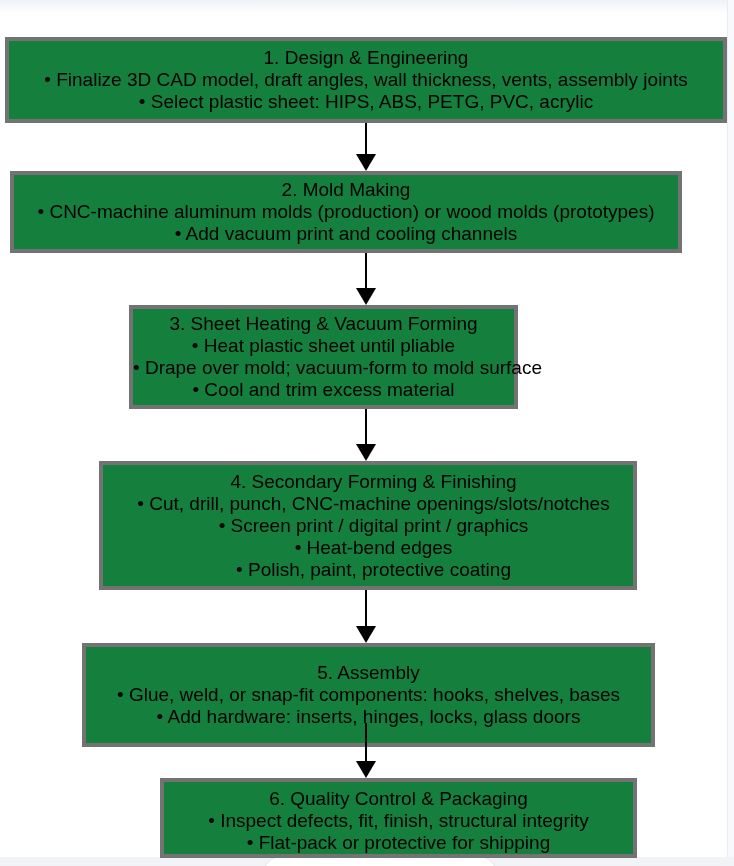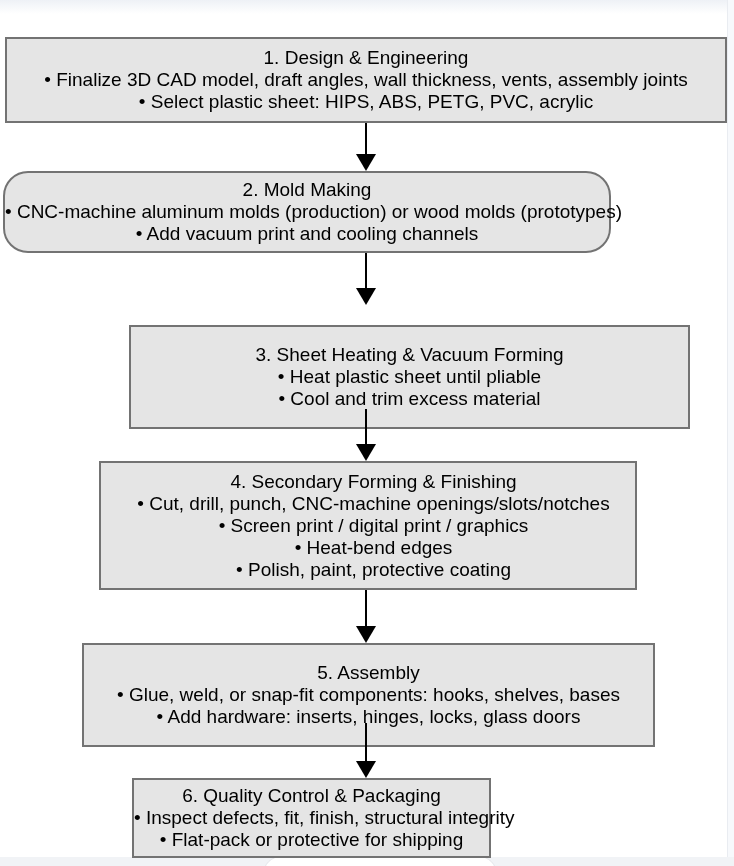--- a/index.html
+++ b/index.html
@@ -37,22 +37,22 @@
     position: absolute;
     left: 263px; bottom: -10px;
     width: 232px; height: 18px;
     background: #ffffff;
     border: 1px solid #e4e6ea;
     border-radius: 18px 18px 0 0;
   }
   .node {
     position: absolute;
     box-sizing: border-box;
-    background: #e5e5e5;
-    border: 2px solid #737373;
+    background: #15803d;
+    border: 4px solid #737373;
     display: flex;
     flex-direction: column;
     justify-content: center;
     align-items: center;
     text-align: center;
     color: #000000;
     font-size: 19px;
     line-height: 22px;
     white-space: nowrap;
   }
@@ -89,34 +89,35 @@
   <div class="line">1. Design &amp; Engineering</div>
   <div class="line">• Finalize 3D CAD model, draft angles, wall thickness, vents, assembly joints</div>
   <div class="line">• Select plastic sheet: HIPS, ABS, PETG, PVC, acrylic</div>
 </div>
 
 <div class="arrow" style="top:123px; height:48px;">
   <div class="shaft"></div>
   <div class="head"></div>
 </div>
 
-<div class="node" style="left:3px; top:171px; width:608px; height:82px;border-radius:25px;">
+<div class="node" style="left:10px; top:171px; width:672px; height:82px;">
   <div class="line">2. Mold Making</div>
   <div class="line">• CNC-machine aluminum molds (production) or wood molds (prototypes)</div>
   <div class="line">• Add vacuum print and cooling channels</div>
 </div>
 
 <div class="arrow" style="top:253px; height:52px;">
   <div class="shaft"></div>
   <div class="head"></div>
 </div>
 
-<div class="node" style="left:129px; top:305px; width:561px; height:104px;margin-top:20px;">
+<div class="node" style="left:129px; top:305px; width:389px; height:104px;">
   <div class="line">3. Sheet Heating &amp; Vacuum Forming</div>
   <div class="line">• Heat plastic sheet until pliable</div>
+  <div class="line">• Drape over mold; vacuum-form to mold surface</div>
   <div class="line">• Cool and trim excess material</div>
 </div>
 
 <div class="arrow" style="top:409px; height:52px;">
   <div class="shaft"></div>
   <div class="head"></div>
 </div>
 
 <div class="node" style="left:99px; top:461px; width:538px; height:129px;padding-left:11px;">
   <div class="line">4. Secondary Forming &amp; Finishing</div>
@@ -135,17 +136,17 @@
   <div class="line">5. Assembly</div>
   <div class="line">• Glue, weld, or snap-fit components: hooks, shelves, bases</div>
   <div class="line">• Add hardware: inserts, hinges, locks, glass doors</div>
 </div>
 
 <div class="arrow" style="top:723px; height:55px;">
   <div class="shaft"></div>
   <div class="head"></div>
 </div>
 
-<div class="node" style="left:132px; top:778px; width:359px; height:80px;">
+<div class="node" style="left:160px; top:778px; width:477px; height:80px;justify-content:flex-end;">
   <div class="line">6. Quality Control &amp; Packaging</div>
   <div class="line">• Inspect defects, fit, finish, structural integrity</div>
   <div class="line">• Flat-pack or protective for shipping</div>
 </div>
 
 </body></html>

